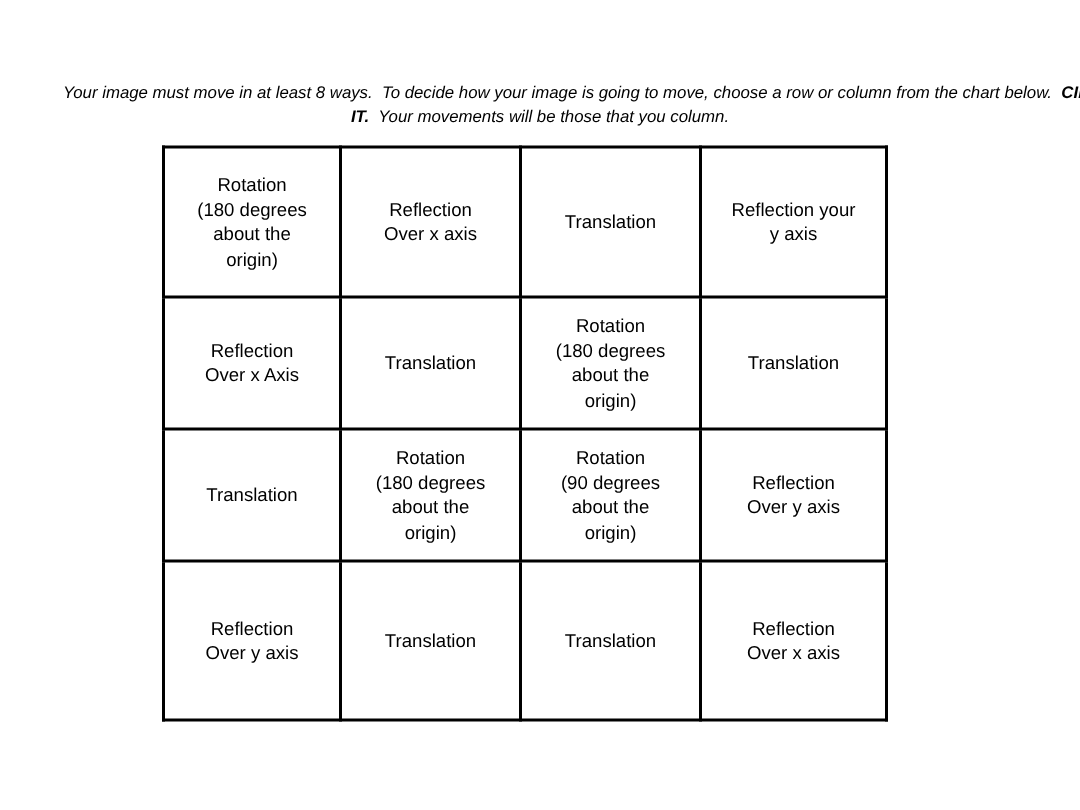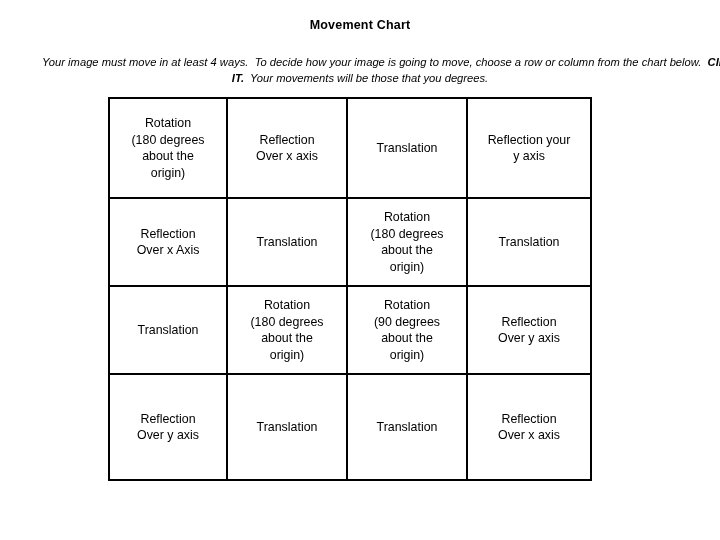--- a/index.html
+++ b/index.html
@@ -95,24 +95,23 @@
   .cell-text {
     display: block;
     white-space: pre-line;
   }
 </style>
 </head>
 <body>
 
 <div class="page">
 
-  <div class="title">Movement Chart</div>
 
   <p class="instructions">
-    <span class="sp">Your image must move in at least 4 ways.  To decide how your image is going to move, choose a row or column from the chart below.  </span><span class="emph">CIRCLE IT.</span><span class="sp">  Your movements will be those that you degrees.</span>
+    <span class="sp">Your image must move in at least 8 ways.  To decide how your image is going to move, choose a row or column from the chart below.  </span><span class="emph">CIRCLE IT.</span><span class="sp">  Your movements will be those that you column.</span>
   </p>
 
   <div class="chart-wrap">
     <table class="movement-chart">
       <colgroup>
         <col class="c0">
           <col class="c1">
           <col class="c2">
           <col class="c3">
       </colgroup>

